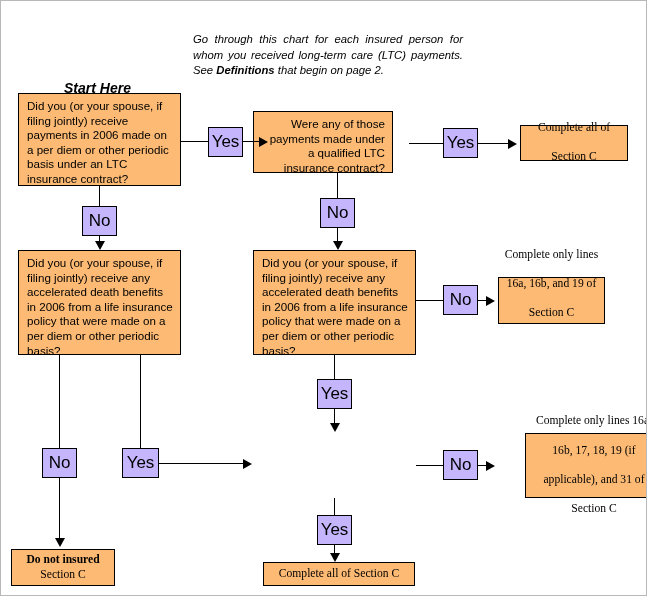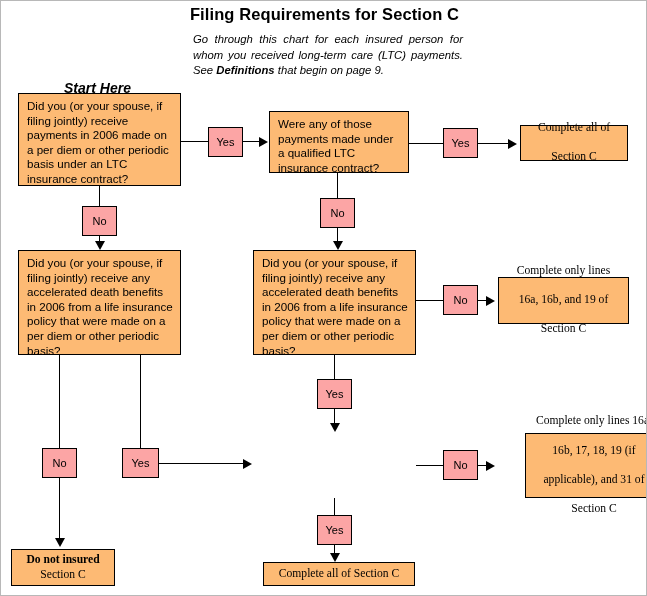--- a/index.html
+++ b/index.html
@@ -81,25 +81,25 @@
     font-family: Liberation Serif, serif;
   }
   .node.out span { display: block; }
   .node.out b { font-weight: bold; }
 
   
   .lbl {
     position: absolute;
     box-sizing: border-box;
     border: 1.2px solid #000;
-    background: #fca5a5;
+    background: #c4b5fd;
     display: flex;
     align-items: center;
     justify-content: center;
-    font-size: 11px;
+    font-size: 17px;
     color: #000;
   }
 
   
   .ln {
     position: absolute;
     background: #000;
   }
   .ln.h { height: 1.4px; }
   .ln.v { width: 1.4px; }
@@ -118,42 +118,41 @@
     border-left: 5px solid transparent;
     border-right: 5px solid transparent;
     border-top: 9px solid #000;
   }
 </style>
 </head>
 <body>
 
 <div id="page">
 
-  <div class="chart-title">Filing Requirements for Section C</div>
-
-  <div class="chart-intro"><span>Go through this chart for each insured person for whom you received long-term care (LTC) payments. See </span><b>Definitions</b><span> that begin on page 9.</span></div>
+
+  <div class="chart-intro"><span>Go through this chart for each insured person for whom you received long-term care (LTC) payments. See </span><b>Definitions</b><span> that begin on page 2.</span></div>
 
   <div class="start-here">Start Here</div>
 
   <div class="node q" style="left:17px; top:92px; width:163px; height:93px;">Did you (or your spouse, if filing jointly) receive payments in 2006 made on a per diem or other periodic basis under an LTC insurance contract?</div>
 
-  <div class="node q" style="left:268px; top:110px; width:140px; height:62px;">Were any of those payments made under a qualified LTC insurance contract?</div>
+  <div class="node q" style="left:252px; top:110px; width:140px; height:62px;text-align:right;">Were any of those payments made under a qualified LTC insurance contract?</div>
 
   <div class="node out" style="left:519px; top:124px; width:108px; height:36px;">
     <span>
       <span>Complete all of</span><br>
       <span>Section C</span>
     </span>
   </div>
 
   <div class="node q" style="left:17px; top:249px; width:163px; height:105px;">Did you (or your spouse, if filing jointly) receive any accelerated death benefits in 2006 from a life insurance policy that were made on a per diem or other periodic basis?</div>
 
   <div class="node q" style="left:252px; top:249px; width:163px; height:105px;">Did you (or your spouse, if filing jointly) receive any accelerated death benefits in 2006 from a life insurance policy that were made on a per diem or other periodic basis?</div>
 
-  <div class="node out" style="left:497px; top:276px; width:131px; height:47px;">
+  <div class="node out" style="left:497px; top:276px; width:107px; height:47px;align-items:flex-end;">
     <span>
       <span>Complete only lines</span><br>
       <span>16a, 16b, and 19 of</span><br>
       <span>Section C</span>
     </span>
   </div>
 
 
   <div class="node out" style="left:497px; top:432px; width:138px; height:65px;margin-left:27px;">
     <span>

